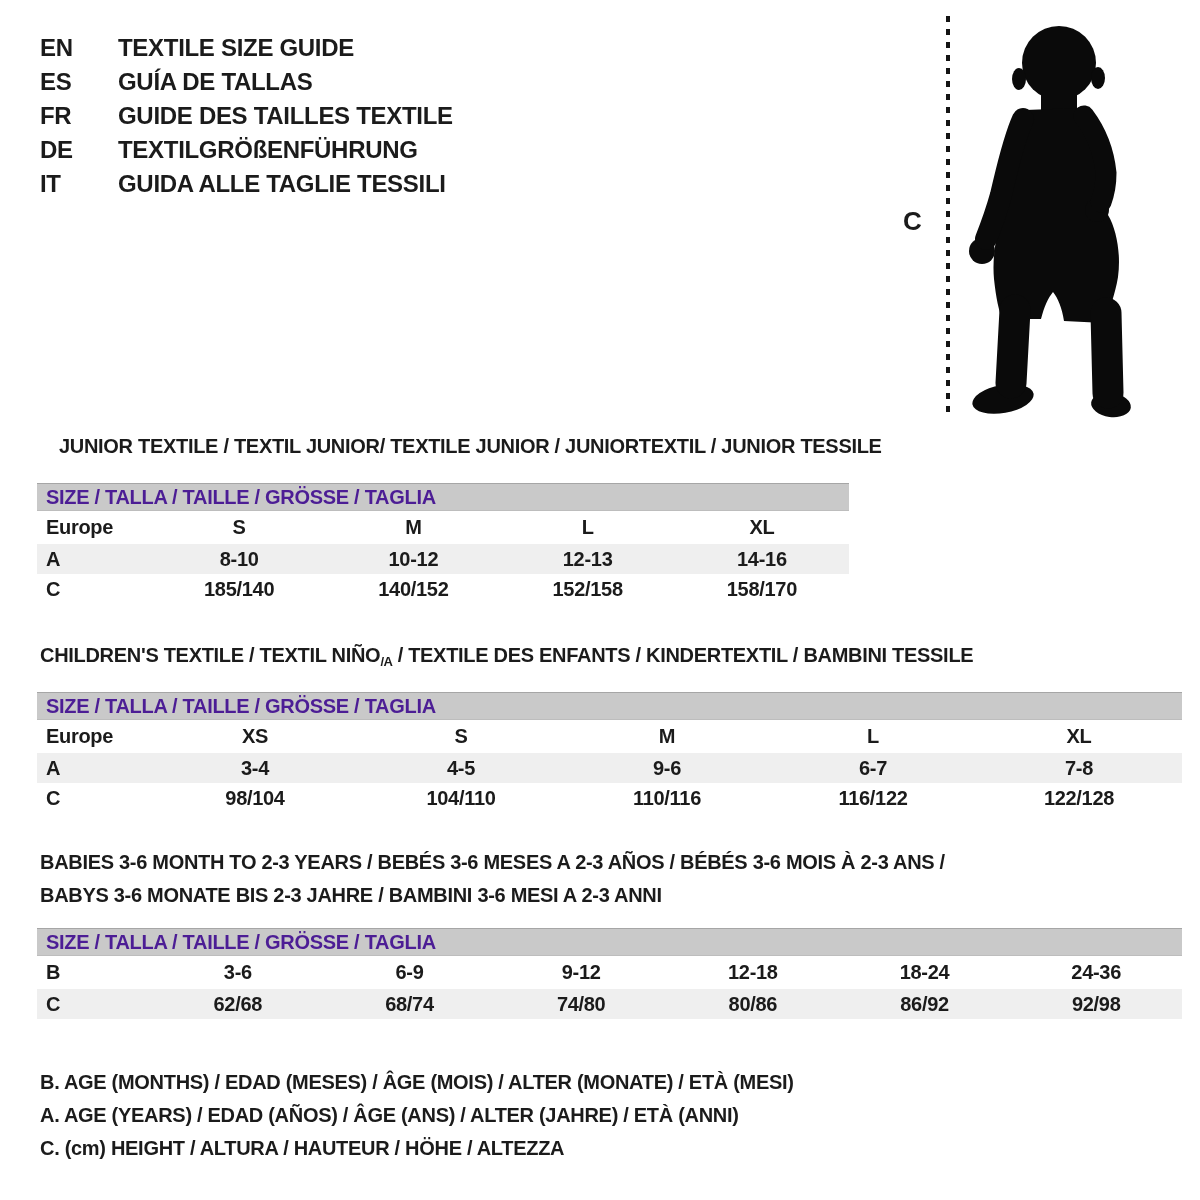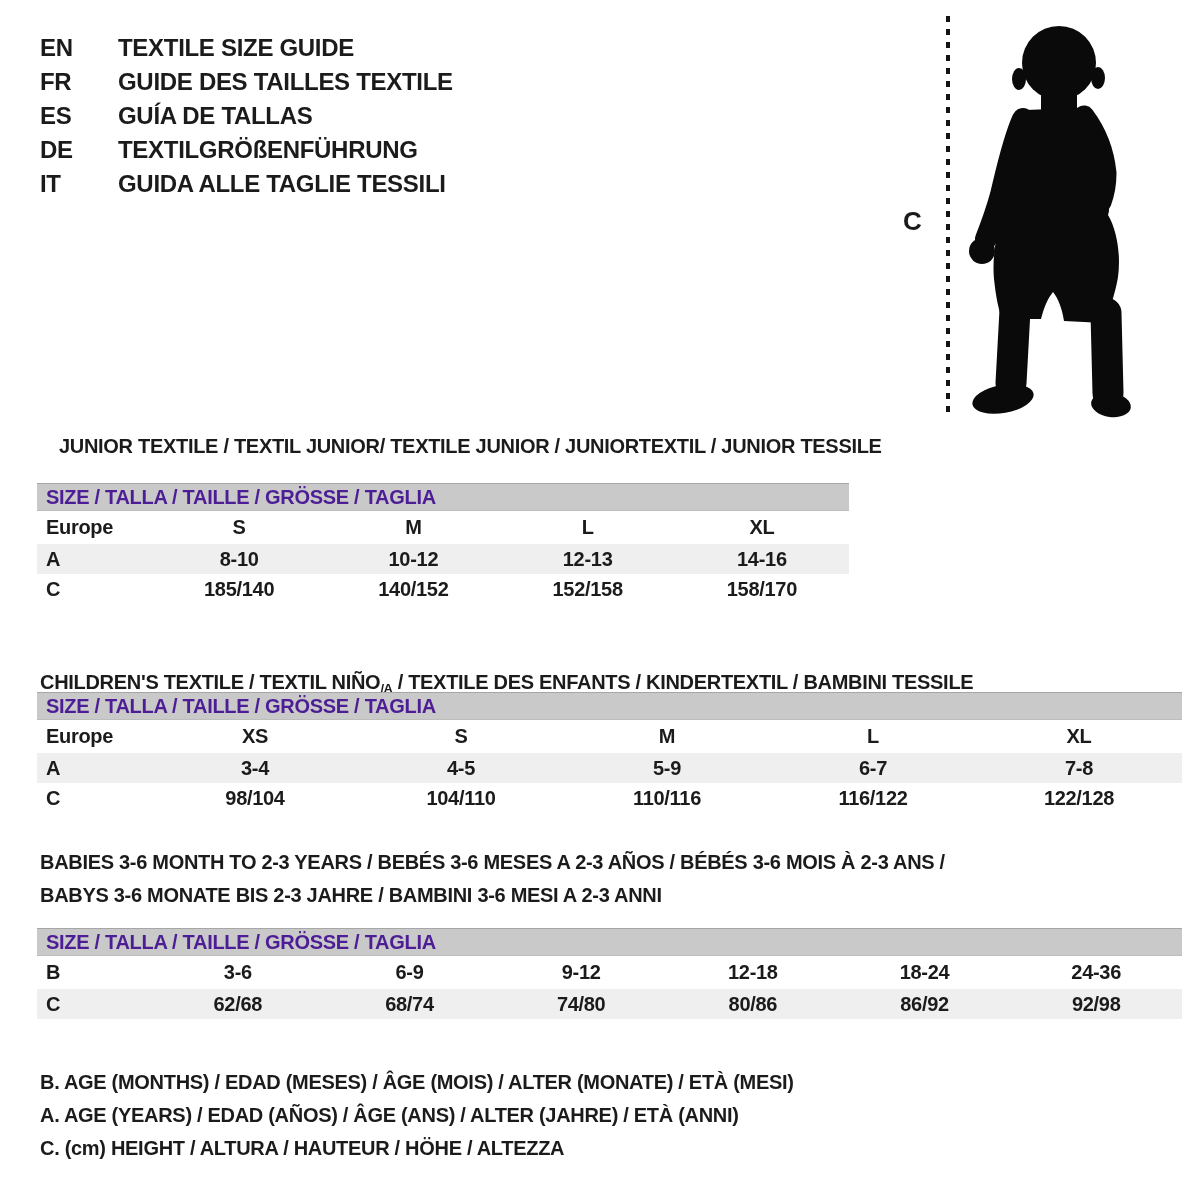--- a/index.html
+++ b/index.html
@@ -15,21 +15,21 @@
   
   .dash-line{
     position:absolute;left:946px;top:16px;width:4px;height:402px;
     background:repeating-linear-gradient(to bottom,#141414 0 6px,transparent 6px 13px);
   }
   .fig-c{position:absolute;left:903px;top:206px;font-size:26px;}
   .baby{position:absolute;left:965px;top:15px;}
   
   .sec-heading{position:absolute;margin:0;font-size:20px;line-height:22px;font-weight:700;}
   #junior-heading{left:40px;top:435px;margin-left:19px;}
-  #children-heading{left:40px;top:671px;}
+  #children-heading{left:40px;top:644px;}
   #babies-heading{left:40px;top:846px;line-height:33px;}
   .sub{font-size:13px;vertical-align:-4px;letter-spacing:-0.5px;}
   
   .size-table{position:absolute;left:37px;}
   #junior-table{top:483px;width:812px;}
   #children-table{top:692px;width:1145px;}
   #babies-table{top:928px;width:1145px;}
   .band{
     height:28px;line-height:26px;background:#c9c9c9;color:#4c1d95;
     padding-left:9px;font-size:20px;box-sizing:border-box;
@@ -47,26 +47,26 @@
 <body>
 
 <div class="page">
 
   <div class="lang">
     <div class="lang-row">
       <span class="lang-code">EN</span>
       <span class="lang-title">TEXTILE SIZE GUIDE</span>
     </div>
     <div class="lang-row">
+      <span class="lang-code">ES</span>
+      <span class="lang-title">GUÍA DE TALLAS</span>
+    </div>
+    <div class="lang-row">
       <span class="lang-code">FR</span>
       <span class="lang-title">GUIDE DES TAILLES TEXTILE</span>
-    </div>
-    <div class="lang-row">
-      <span class="lang-code">ES</span>
-      <span class="lang-title">GUÍA DE TALLAS</span>
     </div>
     <div class="lang-row">
       <span class="lang-code">DE</span>
       <span class="lang-title">TEXTILGRÖßENFÜHRUNG</span>
     </div>
     <div class="lang-row">
       <span class="lang-code">IT</span>
       <span class="lang-title">GUIDA ALLE TAGLIE TESSILI</span>
     </div>
   </div>
@@ -131,21 +131,21 @@
       <div class="c-val">XS</div>
       <div class="c-val">S</div>
       <div class="c-val">M</div>
       <div class="c-val">L</div>
       <div class="c-val">XL</div>
     </div>
     <div class="t-row zebra">
       <div class="c-label">A</div>
       <div class="c-val">3-4</div>
       <div class="c-val">4-5</div>
-      <div class="c-val">5-9</div>
+      <div class="c-val">9-6</div>
       <div class="c-val">6-7</div>
       <div class="c-val">7-8</div>
     </div>
     <div class="t-row">
       <div class="c-label">C</div>
       <div class="c-val">98/104</div>
       <div class="c-val">104/110</div>
       <div class="c-val">110/116</div>
       <div class="c-val">116/122</div>
       <div class="c-val">122/128</div>

